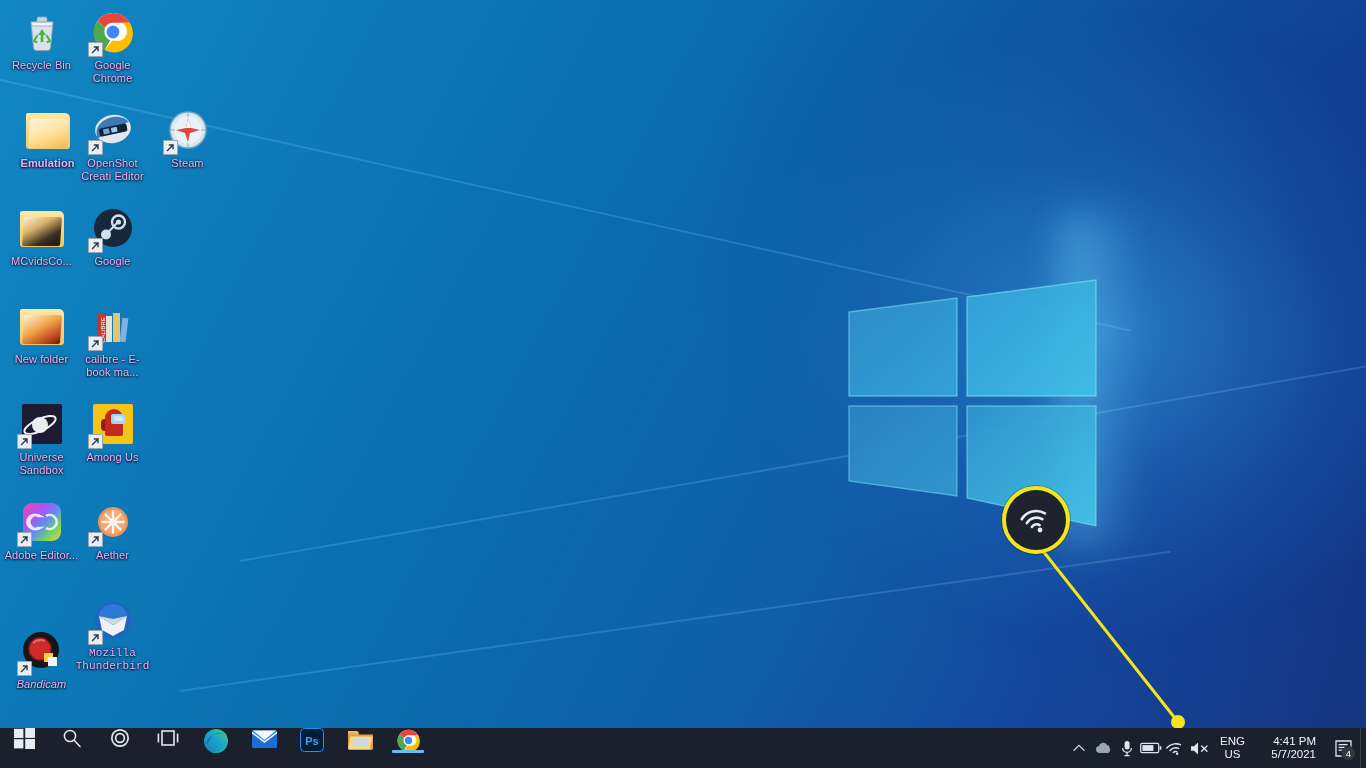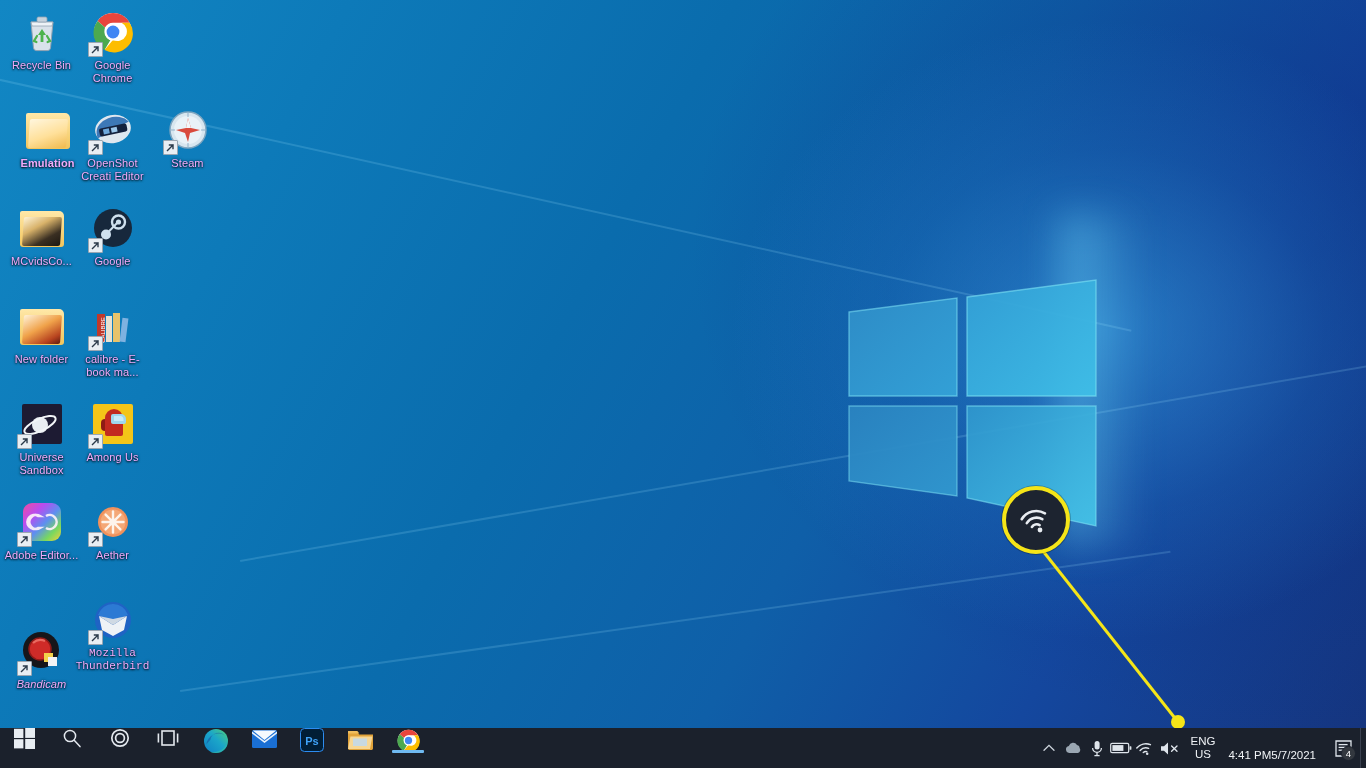--- a/index.html
+++ b/index.html
@@ -102,21 +102,21 @@
     width:24px; height:40px; display:flex; align-items:center; justify-content:center;
     color:#dfe4ea; cursor:default;
   }
   #tray-lang{
     color:#f0f3f6; font-size:11.5px; line-height:13px; text-align:center;
     padding:2px 9px; height:40px; display:flex; flex-direction:column;
     align-items:center; justify-content:center; cursor:default;
   }
   #tray-clock{
     color:#f0f3f6; font-size:11.5px; line-height:13px; text-align:right;
-    padding:0 10px 0 4px; height:28px; display:flex; 
+    padding:0 10px 0 4px; height:28px; display:flex; flex-direction:column;
     align-items:flex-end; justify-content:center; cursor:default; min-width:72px;
   }
   #action-center{
     width:34px; height:40px; display:flex; align-items:center; justify-content:center;
     position:relative; cursor:default;
   }
   #ac-badge{
     position:absolute; right:4px; bottom:7px; width:15px; height:15px;
     border-radius:50%; background:#33383f; border:1px solid #1b212c;
     color:#fff; font-size:9.5px; display:flex; align-items:center; justify-content:center;

